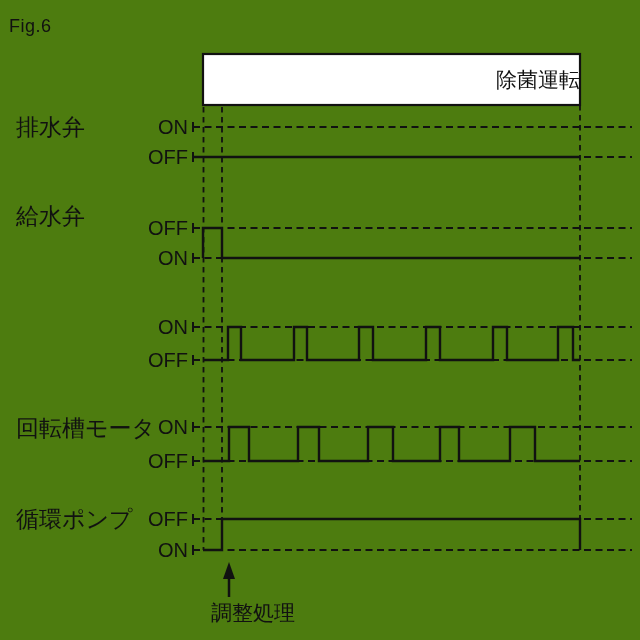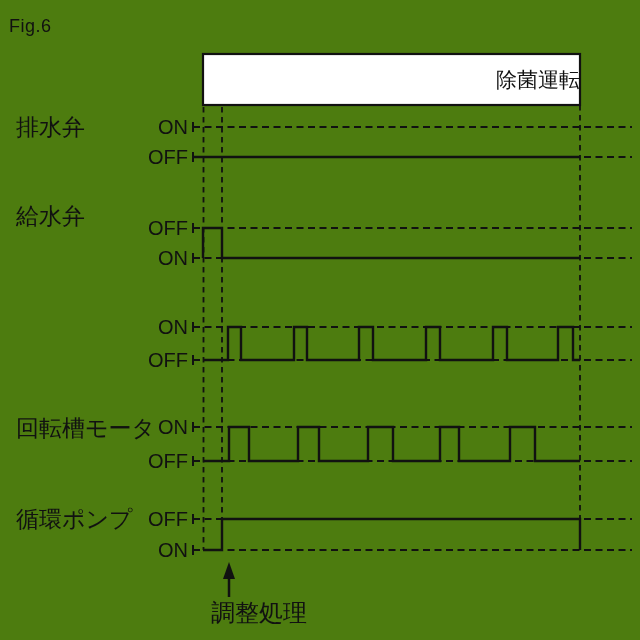--- a/index.html
+++ b/index.html
@@ -6,21 +6,21 @@
   .page{
     position:relative;width:640px;height:640px;background:#4d7c0f;overflow:hidden;
     font-family:"Liberation Sans","DejaVu Sans",sans-serif;color:#111111;
   }
   .fig-label{position:absolute;left:9px;top:15px;font-size:18px;letter-spacing:.5px;}
   .diagram-svg{position:absolute;left:0;top:0;}
   .txt{position:absolute;height:22px;line-height:22px;white-space:nowrap;}
   .sig-name{left:16px;font-size:23px;}
   .lvl{left:126px;width:62px;text-align:right;font-size:20px;}
   .bar-title{position:absolute;left:203px;top:67px;width:377px;text-align:right;font-size:21px;height:26px;line-height:26px;}
-  .annot{position:absolute;left:211px;top:600px;font-size:24px;height:26px;line-height:26px;white-space:nowrap;font-family:Liberation Serif, serif;}
+  .annot{position:absolute;left:211px;top:600px;font-size:21px;height:26px;line-height:26px;white-space:nowrap;font-family:Liberation Serif, serif;}
 </style>
 </head>
 <body>
 
 <div class="page">
 
   <div class="fig-label txt">Fig.6</div>
 
   <svg id="diagram-svg" class="diagram-svg" width="640" height="640" viewBox="0 0 640 640">
       <line x1="193" y1="127" x2="632" y2="127" stroke="#111111" stroke-width="1.8" stroke-dasharray="7 4.5"></line>

